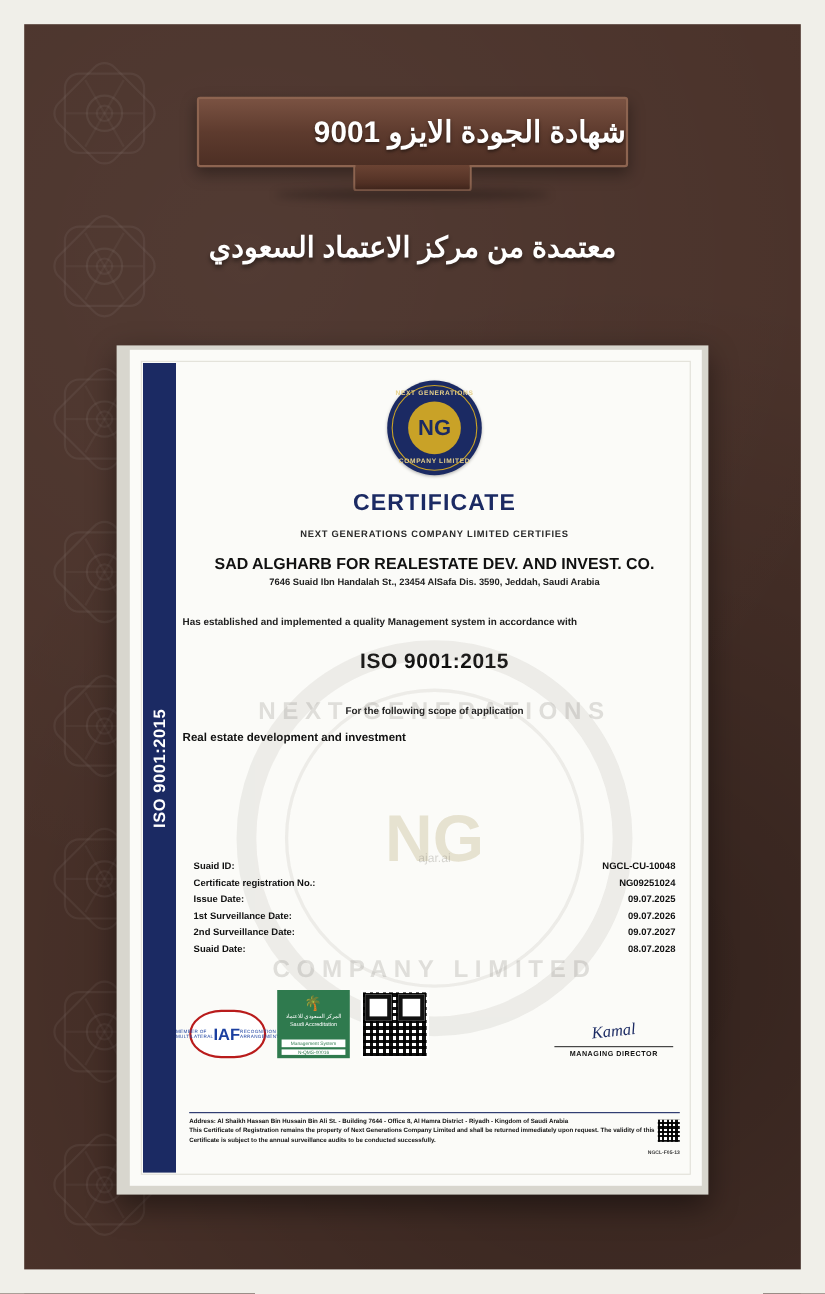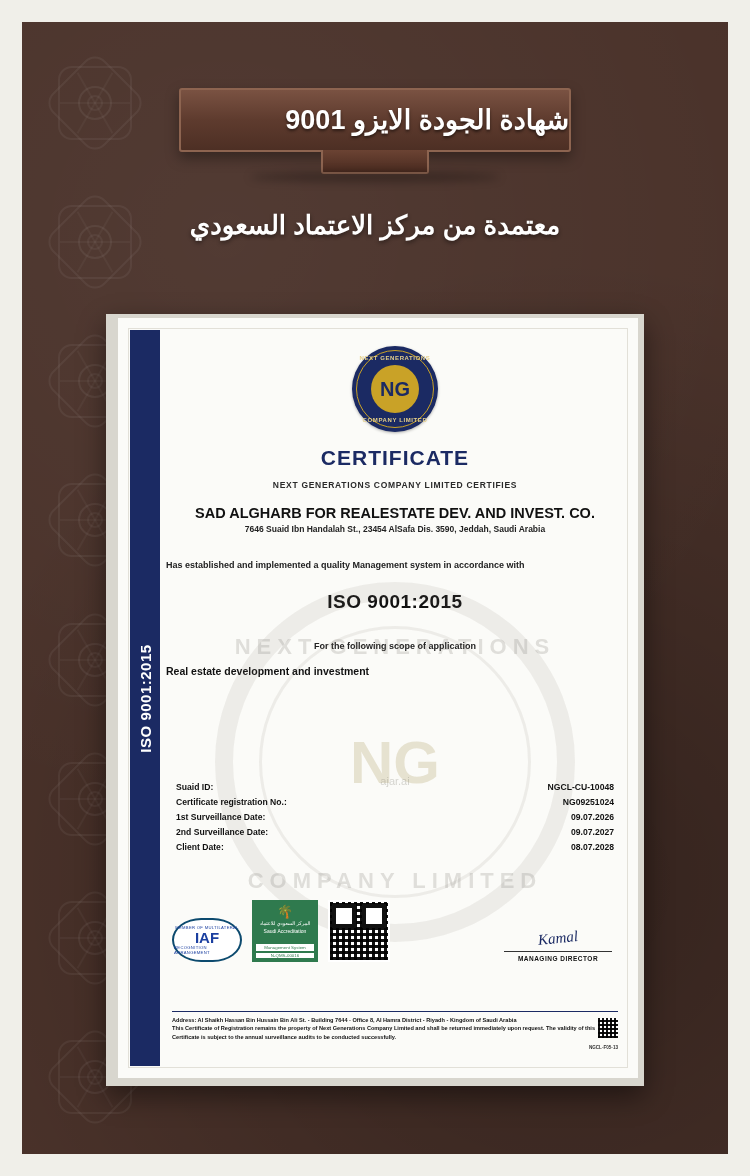--- a/index.html
+++ b/index.html
@@ -235,23 +235,23 @@
   .det-row { display: flex; justify-content: space-between; line-height: 1.75; }
   .det-label { }
   .det-value { }
 
   .badges {
     position: absolute; left: 6px; right: 6px; top: 568px;
     display: flex; align-items: flex-end; gap: 10px;
   }
   .iaf {
     width: 70px; height: 44px; border-radius: 50%/60%;
-    border: 2px solid #0c4a6e; background: #fff;
+    border: 2px solid #b91c1c; background: #fff;
     display: flex; align-items: center; justify-content: center;
-    flex-direction: column;
+    flex-direction: row;
   }
   .iaf .t, .iaf .b { font-size: 4.2px; color: #1b3fa0; letter-spacing: .3px; }
   .iaf .m { font-size: 15px; font-weight: bold; color: #1b3fa0; line-height: 1; }
   .saudi {
     width: 66px; height: 62px; background: #2f7a4e; color: #fff;
     display: flex; flex-direction: column; align-items: center; justify-content: flex-start;
     padding-top: 5px; gap: 2px;
   }
   .saudi .palm { font-size: 13px; line-height: 1; }
   .saudi .ar { font-size: 5px; }
@@ -408,29 +408,33 @@
       <div class="details">
         <div class="det-row">
           <span class="det-label">Suaid ID:</span>
           <span class="det-value">NGCL-CU-10048</span>
         </div>
         <div class="det-row">
           <span class="det-label">Certificate registration No.:</span>
           <span class="det-value">NG09251024</span>
         </div>
         <div class="det-row">
+          <span class="det-label">Issue Date:</span>
+          <span class="det-value">09.07.2025</span>
+        </div>
+        <div class="det-row">
           <span class="det-label">1st Surveillance Date:</span>
           <span class="det-value">09.07.2026</span>
         </div>
         <div class="det-row">
           <span class="det-label">2nd Surveillance Date:</span>
           <span class="det-value">09.07.2027</span>
         </div>
         <div class="det-row">
-          <span class="det-label">Client Date:</span>
+          <span class="det-label">Suaid Date:</span>
           <span class="det-value">08.07.2028</span>
         </div>
       </div>
 
       <div class="badges">
         <div class="iaf">
           <div class="t">MEMBER OF MULTILATERAL</div>
           <div class="m">IAF</div>
           <div class="b">RECOGNITION ARRANGEMENT</div>
         </div>

